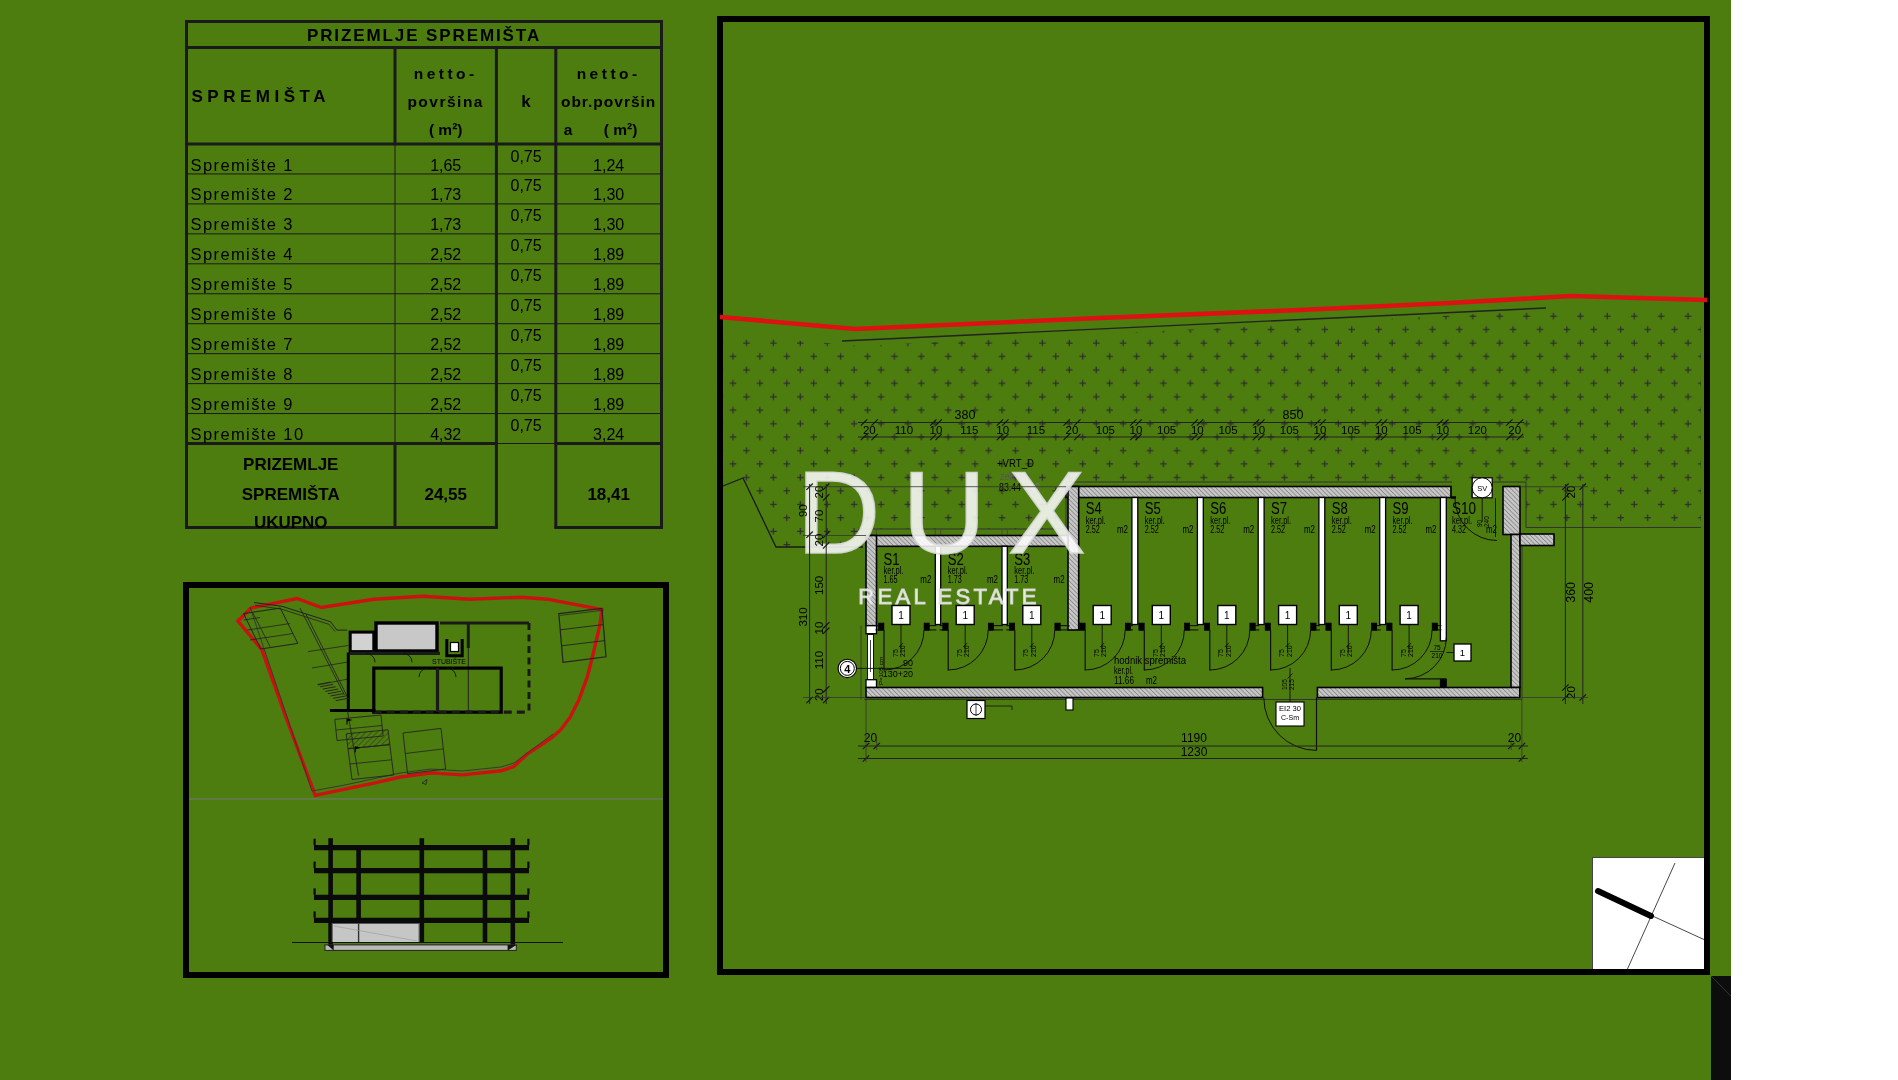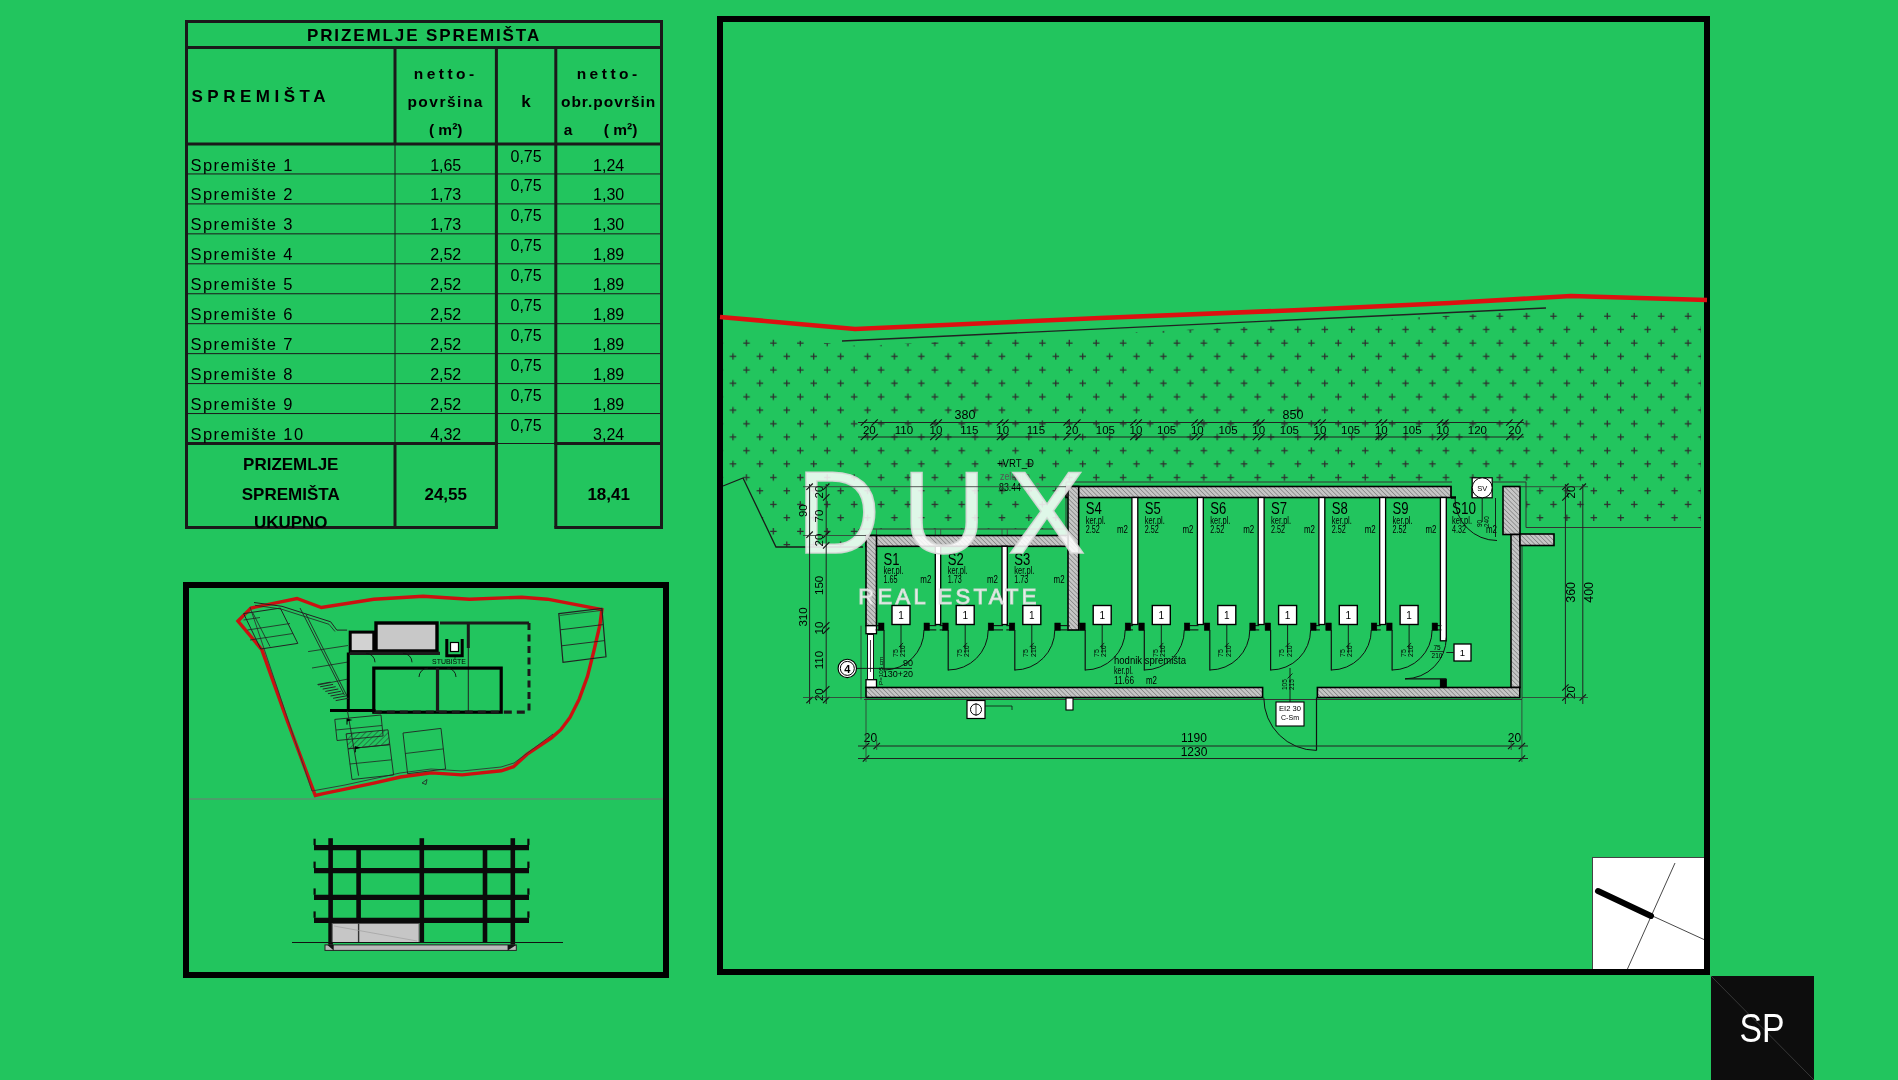--- a/index.html
+++ b/index.html
@@ -1,15 +1,15 @@
 <!DOCTYPE html>
 <html><head><meta charset="utf-8">
 <style>
 html,body{margin:0;padding:0;background:#ffffff;}
-#page{position:relative;width:1898px;height:1080px;background:#22c55e;overflow:hidden;font-family:"Liberation Sans",sans-serif;}
+#page{position:relative;width:1731px;height:1080px;background:#4d7c0f;overflow:hidden;font-family:"Liberation Sans",sans-serif;}
 </style></head>
 <body>
 <div id="page">
 <svg width="1898" height="1080" viewBox="0 0 1898 1080" xmlns="http://www.w3.org/2000/svg" style="position:absolute;left:0;top:0">
 <defs>
 <pattern id="plus" patternUnits="userSpaceOnUse" width="26.9" height="26.9">
  <path d="M3.5 6.7 H10 M6.7 3.5 V10 M17 20.2 H23.5 M20.2 17 V23.5" stroke="#2e2e2e" stroke-width="1.25" fill="none"></path>
 </pattern>
 <pattern id="wp" patternUnits="userSpaceOnUse" width="3.2" height="3.2" patternTransform="rotate(45)">
  <rect width="3.2" height="3.2" fill="#c6c6c6"></rect>

